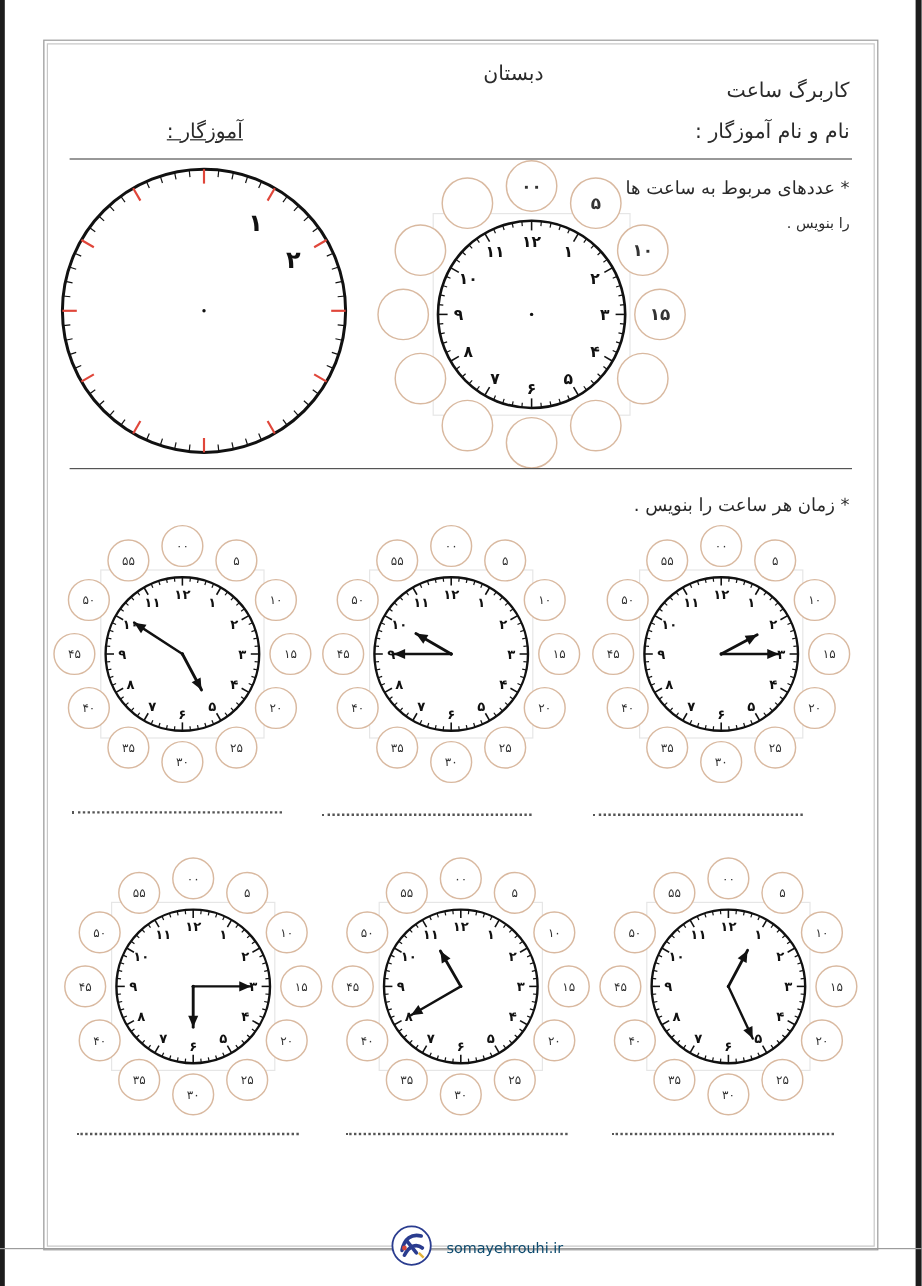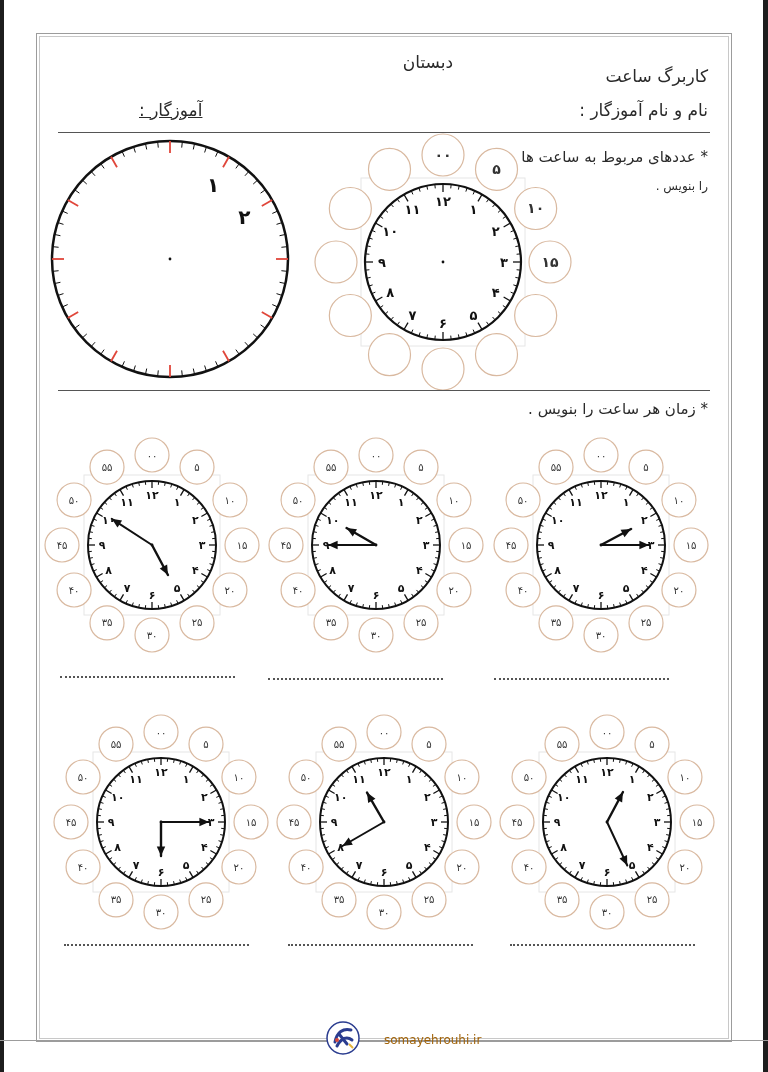--- a/index.html
+++ b/index.html
@@ -6,21 +6,21 @@
   body { width:768px; height:1072px; position:relative; background:#ffffff; overflow:hidden;
          font-family:"DejaVu Sans", sans-serif; color:#222; }
   .edge-left { position:absolute; left:0; top:0; width:4px; height:1072px; background:#1d1d1d; }
   .edge-right { position:absolute; right:0; top:0; width:5px; height:1072px; background:#1d1d1d; }
   .frame { position:absolute; left:36px; top:33px; width:694px; height:1007px;
            border:1px solid #9c9c9c; box-shadow: inset 0 0 0 2px #fff, inset 0 0 0 3px #c8c8c8; }
   .txt { position:absolute; direction:rtl; white-space:nowrap; font-size:17px; color:#2a2a2a; }
   .hr { position:absolute; height:1px; background:#555; }
   .dots { position:absolute; height:0; border-top:2px dotted #555; }
   svg { position:absolute; overflow:visible; }
-  .footer-url { position:absolute; left:384px; top:1033px; font-size:12px; color:#a16207; }
+  .footer-url { position:absolute; left:372px; top:1033px; font-size:12px; color:#0c4a6e; }
   .footer-line { position:absolute; left:0; width:768px; height:1px; background:#9c9c9c; }
 </style>
 </head>
 <body>
 
 <div class="edge-left"></div>
 <div class="edge-right"></div>
 <div class="frame"></div>
 
 <div class="txt" style="right:60px; top:66px;margin-left:22px;">کاربرگ ساعت</div>
@@ -214,21 +214,21 @@
     <text x="-52.82754963085076" y="35.44" text-anchor="middle" font-size="13" font-weight="bold" fill="#111" font-family="DejaVu Sans, sans-serif">۸</text>
     <text x="-61" y="4.9400000000000075" text-anchor="middle" font-size="13" font-weight="bold" fill="#111" font-family="DejaVu Sans, sans-serif">۹</text>
     <text x="-52.827549630850754" y="-25.560000000000006" text-anchor="middle" font-size="13" font-weight="bold" fill="#111" font-family="DejaVu Sans, sans-serif">۱۰</text>
     <text x="-30.50000000000003" y="-47.88754963085074" text-anchor="middle" font-size="13" font-weight="bold" fill="#111" font-family="DejaVu Sans, sans-serif">۱۱</text>
     <circle cx="0" cy="0" r="1.4" fill="#111"></circle>
   </svg>
 <div id="example-labels"></div>
 
 <div class="hr" style="left:58px; top:390px; width:652px;"></div>
 
-<div class="txt" style="right:60px; top:400px; font-size:15px;">* زمان هر ساعت را بنویس .</div>
+<div class="txt" style="right:60px; top:412px; font-size:15px;">* زمان هر ساعت را بنویس .</div>
 
 <div id="clocks-holder">
     <svg width="1" height="1" style="left: 601px; top: 545px;">
       <rect x="-68" y="-70" width="136" height="140" fill="none" stroke="#e6e6e6" stroke-width="1"></rect>
       <g>
         <circle cx="5.5109105961630896e-15" cy="-90" r="17" fill="#fff" stroke="#d9b9a0" stroke-width="1.2"></circle>
         <text x="5.5109105961630896e-15" y="-86.5" text-anchor="middle" font-size="10" font-weight="normal" fill="#333" font-family="DejaVu Sans, sans-serif">۰۰</text>
       </g>
       <g>
         <circle cx="45.00000000000001" cy="-77.94228634059948" r="17" fill="#fff" stroke="#d9b9a0" stroke-width="1.2"></circle>

